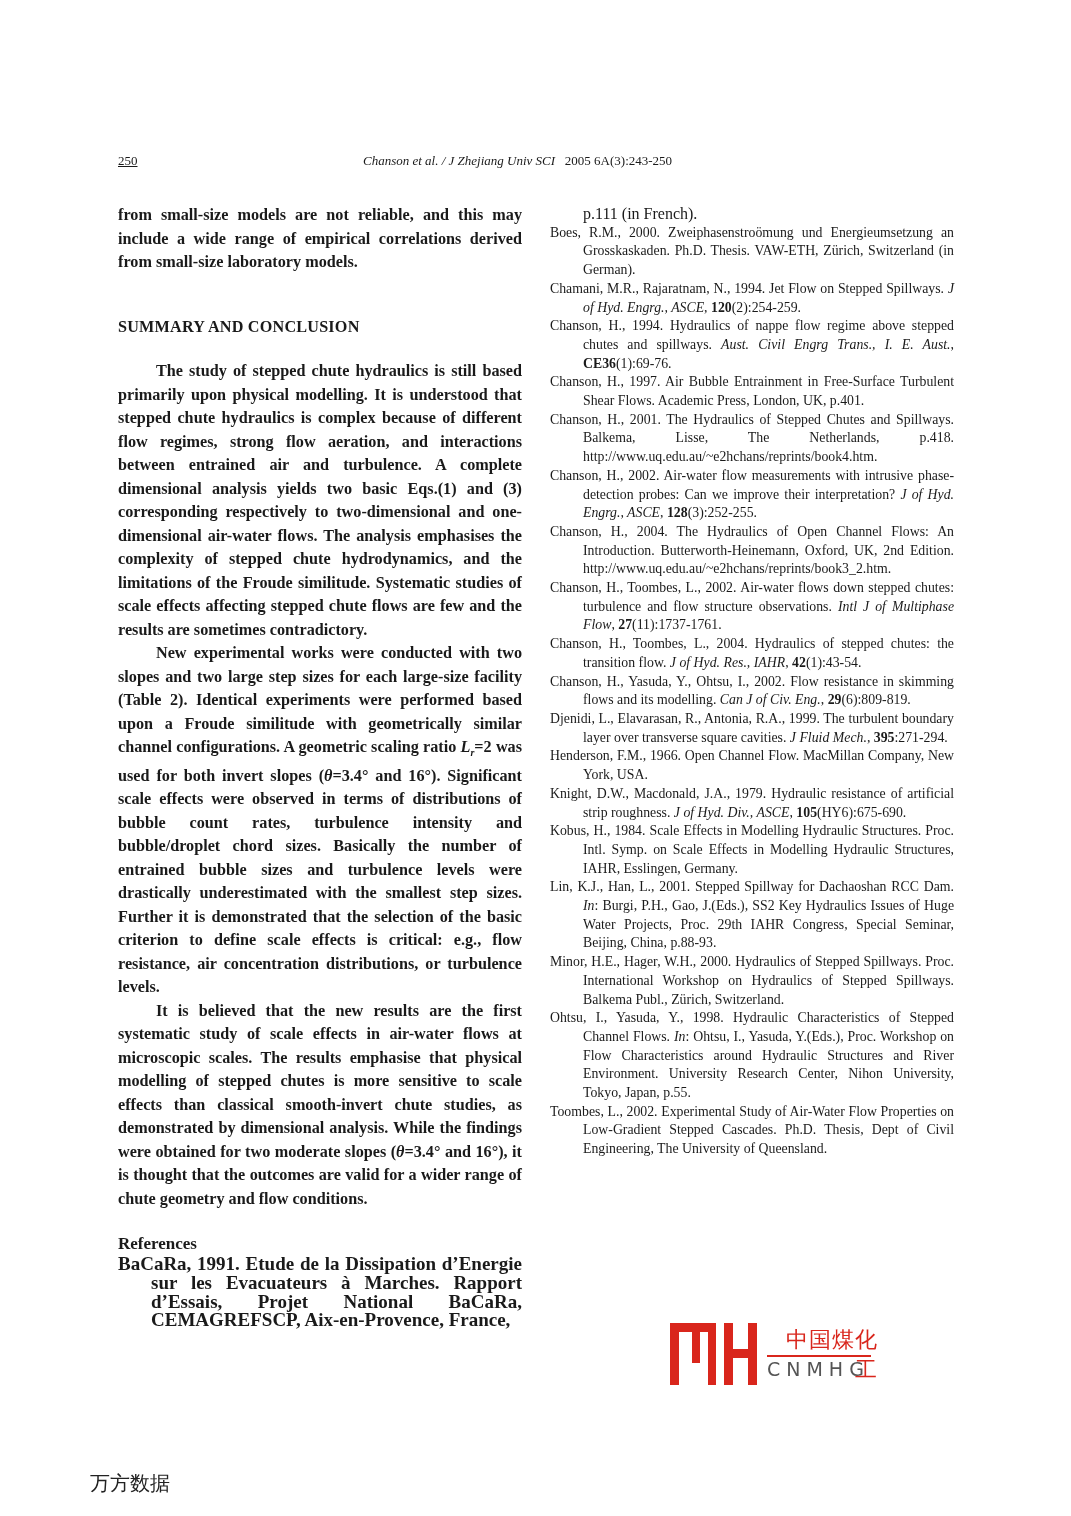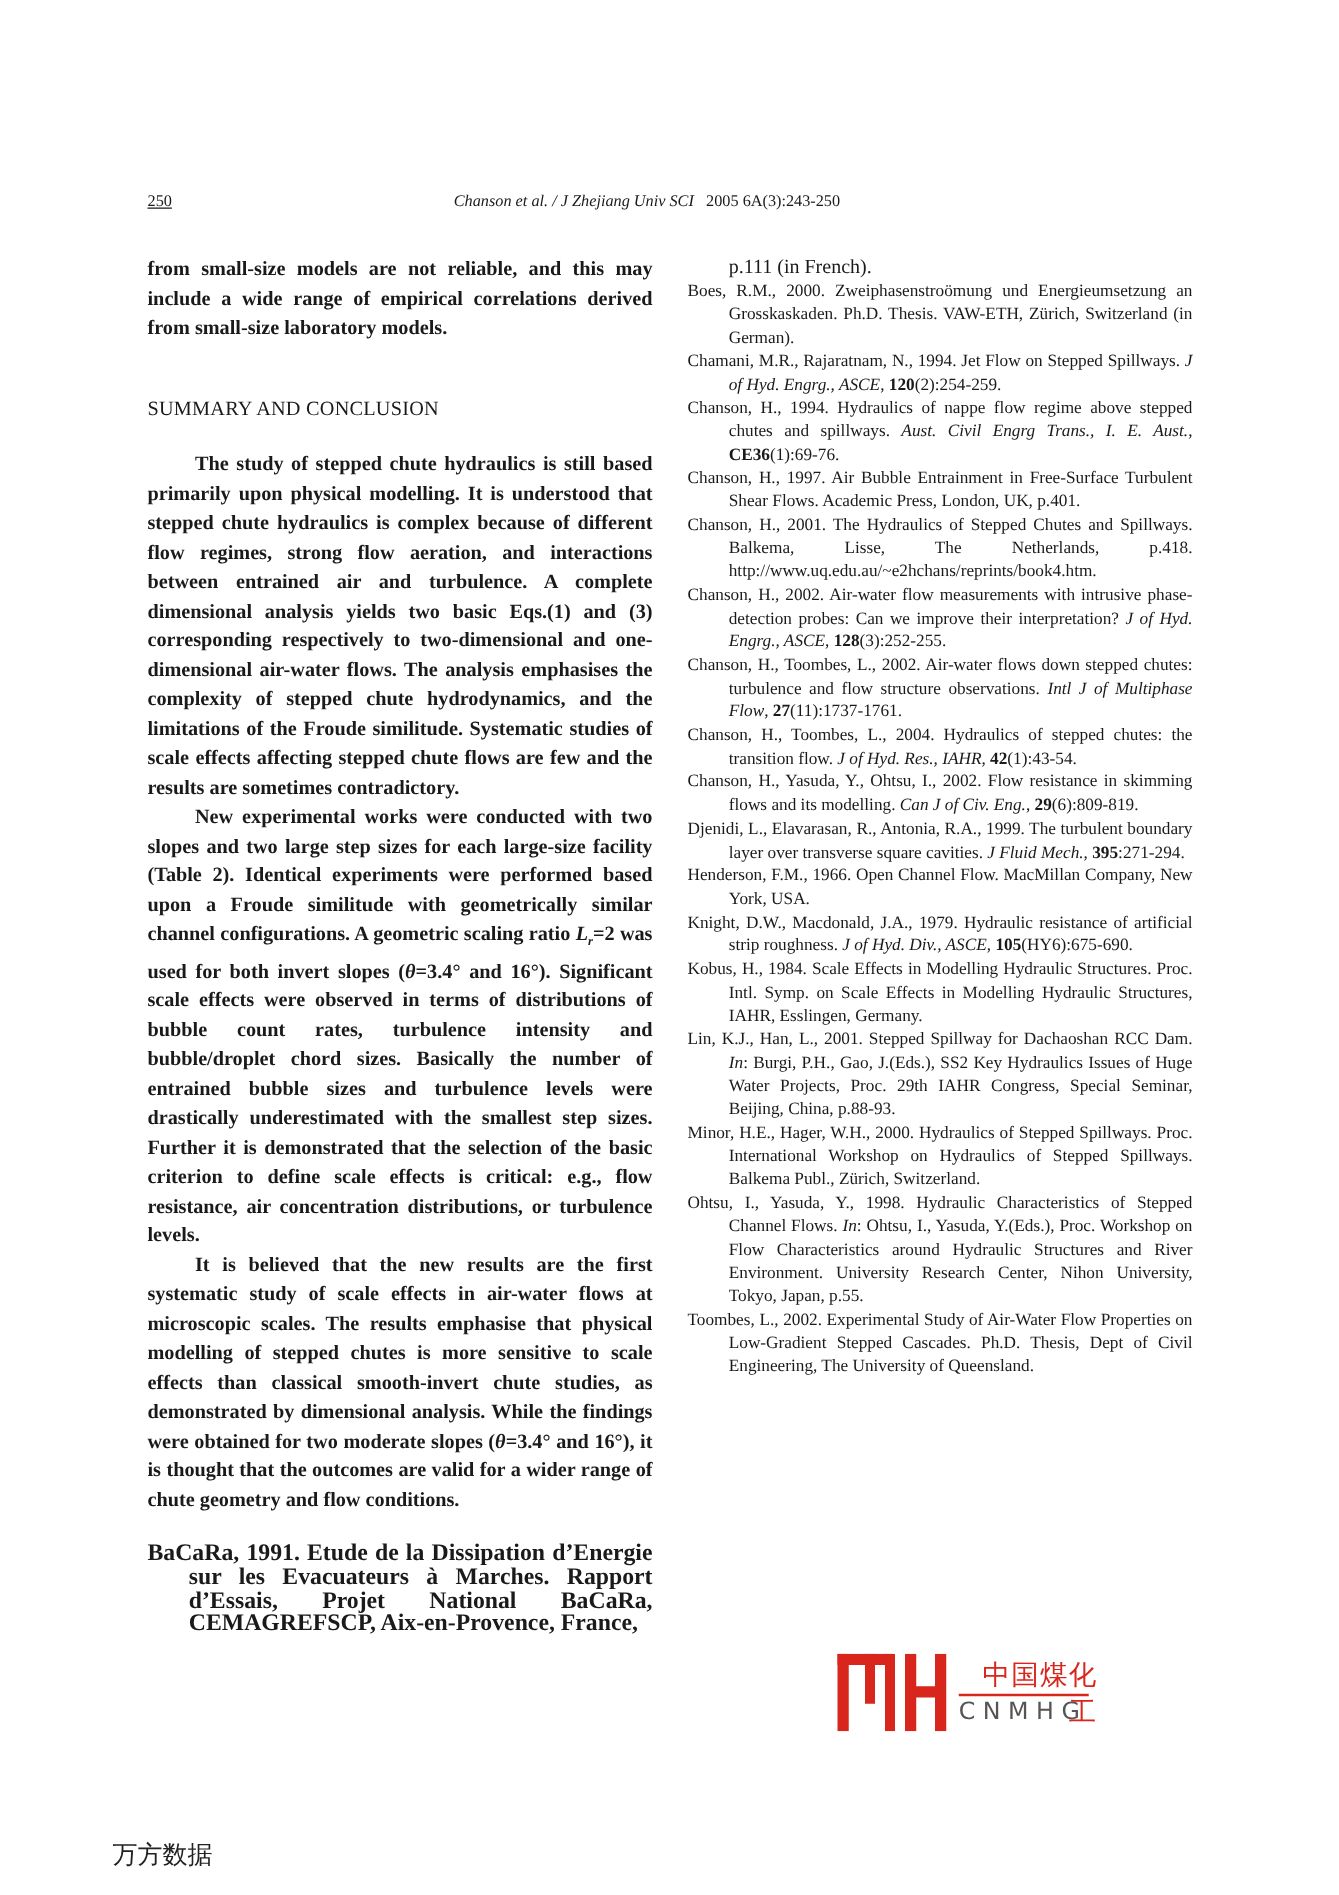--- a/index.html
+++ b/index.html
@@ -39,38 +39,40 @@
 <body>
 
 <div class="running-head">
   <span class="page-num">250</span>
   <span class="journal"><span>Chanson et al. / J Zhejiang Univ SCI</span>   <span class="plain">2005 6A(3):243-250</span></span>
 </div>
 
 <div class="col-left">
   <p>from small-size models are not reliable, and this may include a wide range of empirical correlations derived from small-size laboratory models.</p>
   <div class="gap1"></div>
-  <h2 class="heading" style="font-weight:normal;">SUMMARY AND CONCLUSION</h2>
+  <h2 class="heading" style="font-weight:bold;">SUMMARY AND CONCLUSION</h2>
   <div class="gap2"></div>
   <p class="indent">The study of stepped chute hydraulics is still based primarily upon physical modelling. It is understood that stepped chute hydraulics is complex because of different flow regimes, strong flow aeration, and interactions between entrained air and turbulence. A complete dimensional analysis yields two basic Eqs.(1) and (3) corresponding respectively to two-dimensional and one-dimensional air-water flows. The analysis emphasises the complexity of stepped chute hydrodynamics, and the limitations of the Froude similitude. Systematic studies of scale effects affecting stepped chute flows are few and the results are sometimes contradictory.</p>
   <p class="indent"><span>New experimental works were conducted with two slopes and two large step sizes for each large-size facility (Table 2). Identical experiments were performed based upon a Froude similitude with geometrically similar channel configurations. A geometric scaling ratio </span><i>L</i><sub style="font-size:10px;font-style:italic;">r</sub><span>=2 was used for both invert slopes (</span><i>θ</i><span>=3.4° and 16°). Significant scale effects were observed in terms of distributions of bubble count rates, turbulence intensity and bubble/droplet chord sizes. Basically the number of entrained bubble sizes and turbulence levels were drastically underestimated with the smallest step sizes. Further it is demonstrated that the selection of the basic criterion to define scale effects is critical: e.g., flow resistance, air concentration distributions, or turbulence levels.</span></p>
   <p class="indent"><span>It is believed that the new results are the first systematic study of scale effects in air-water flows at microscopic scales. The results emphasise that physical modelling of stepped chutes is more sensitive to scale effects than classical smooth-invert chute studies, as demonstrated by dimensional analysis. While the findings were obtained for two moderate slopes (</span><i>θ</i><span>=3.4° and 16°), it is thought that the outcomes are valid for a wider range of chute geometry and flow conditions.</span></p>
   <div class="gap3"></div>
+  <h3 class="refs-title">References</h3>
   <p class="ref">BaCaRa, 1991. Etude de la Dissipation d’Energie sur les Evacuateurs à Marches. Rapport d’Essais, Projet National BaCaRa, CEMAGREFSCP, Aix-en-Provence, France,</p>
 </div>
 
 <div class="col-right">
   <p class="cont">p.111 (in French).</p>
   <div id="ref-list">
       <p class="ref"><span>Boes, R.M., 2000. Zweiphasenstroömung und Energieumsetzung an Grosskaskaden. Ph.D. Thesis. VAW-ETH, Zürich, Switzerland (in German).</span></p>
       <p class="ref"><span>Chamani, M.R., Rajaratnam, N., 1994. Jet Flow on Stepped Spillways. </span><span class="it">J of Hyd. Engrg., ASCE</span>, <span class="b">120</span><span>(2):254-259.</span></p>
       <p class="ref"><span>Chanson, H., 1994. Hydraulics of nappe flow regime above stepped chutes and spillways. </span><span class="it">Aust. Civil Engrg Trans., I. E. Aust.</span>, <span class="b">CE36</span><span>(1):69-76.</span></p>
       <p class="ref"><span>Chanson, H., 1997. Air Bubble Entrainment in Free-Surface Turbulent Shear Flows. Academic Press, London, UK, p.401.</span></p>
       <p class="ref"><span>Chanson, H., 2001. The Hydraulics of Stepped Chutes and Spillways. Balkema, Lisse, The Netherlands, p.418. http://www.uq.edu.au/~e2hchans/reprints/book4.htm.</span></p>
       <p class="ref"><span>Chanson, H., 2002. Air-water flow measurements with intrusive phase-detection probes: Can we improve their interpretation? </span><span class="it">J of Hyd. Engrg., ASCE</span>, <span class="b">128</span><span>(3):252-255.</span></p>
+      <p class="ref"><span>Chanson, H., 2004. The Hydraulics of Open Channel Flows: An Introduction. Butterworth-Heinemann, Oxford, UK, 2nd Edition. http://www.uq.edu.au/~e2hchans/reprints/book3_2.htm.</span></p>
       <p class="ref"><span>Chanson, H., Toombes, L., 2002. Air-water flows down stepped chutes: turbulence and flow structure observations. </span><span class="it">Intl J of Multiphase Flow</span>, <span class="b">27</span><span>(11):1737-1761.</span></p>
       <p class="ref"><span>Chanson, H., Toombes, L., 2004. Hydraulics of stepped chutes: the transition flow. </span><span class="it">J of Hyd. Res., IAHR</span>, <span class="b">42</span><span>(1):43-54.</span></p>
       <p class="ref"><span>Chanson, H., Yasuda, Y., Ohtsu, I., 2002. Flow resistance in skimming flows and its modelling. </span><span class="it">Can J of Civ. Eng.</span>, <span class="b">29</span><span>(6):809-819.</span></p>
       <p class="ref"><span>Djenidi, L., Elavarasan, R., Antonia, R.A., 1999. The turbulent boundary layer over transverse square cavities. </span><span class="it">J Fluid Mech.</span>, <span class="b">395</span><span>:271-294.</span></p>
       <p class="ref"><span>Henderson, F.M., 1966. Open Channel Flow. MacMillan Company, New York, USA.</span></p>
       <p class="ref"><span>Knight, D.W., Macdonald, J.A., 1979. Hydraulic resistance of artificial strip roughness. </span><span class="it">J of Hyd. Div., ASCE</span>, <span class="b">105</span><span>(HY6):675-690.</span></p>
       <p class="ref"><span>Kobus, H., 1984. Scale Effects in Modelling Hydraulic Structures. Proc. Intl. Symp. on Scale Effects in Modelling Hydraulic Structures, IAHR, Esslingen, Germany.</span></p>
       <p class="ref"><span>Lin, K.J., Han, L., 2001. Stepped Spillway for Dachaoshan RCC Dam. </span><span class="it">In</span><span>: Burgi, P.H., Gao, J.(Eds.), SS2 Key Hydraulics Issues of Huge Water Projects, Proc. 29th IAHR Congress, Special Seminar, Beijing, China, p.88-93.</span></p>
       <p class="ref"><span>Minor, H.E., Hager, W.H., 2000. Hydraulics of Stepped Spillways. Proc. International Workshop on Hydraulics of Stepped Spillways. Balkema Publ., Zürich, Switzerland.</span></p>
       <p class="ref"><span>Ohtsu, I., Yasuda, Y., 1998. Hydraulic Characteristics of Stepped Channel Flows. </span><span class="it">In</span><span>: Ohtsu, I., Yasuda, Y.(Eds.), Proc. Workshop on Flow Characteristics around Hydraulic Structures and River Environment. University Research Center, Nihon University, Tokyo, Japan, p.55.</span></p>

